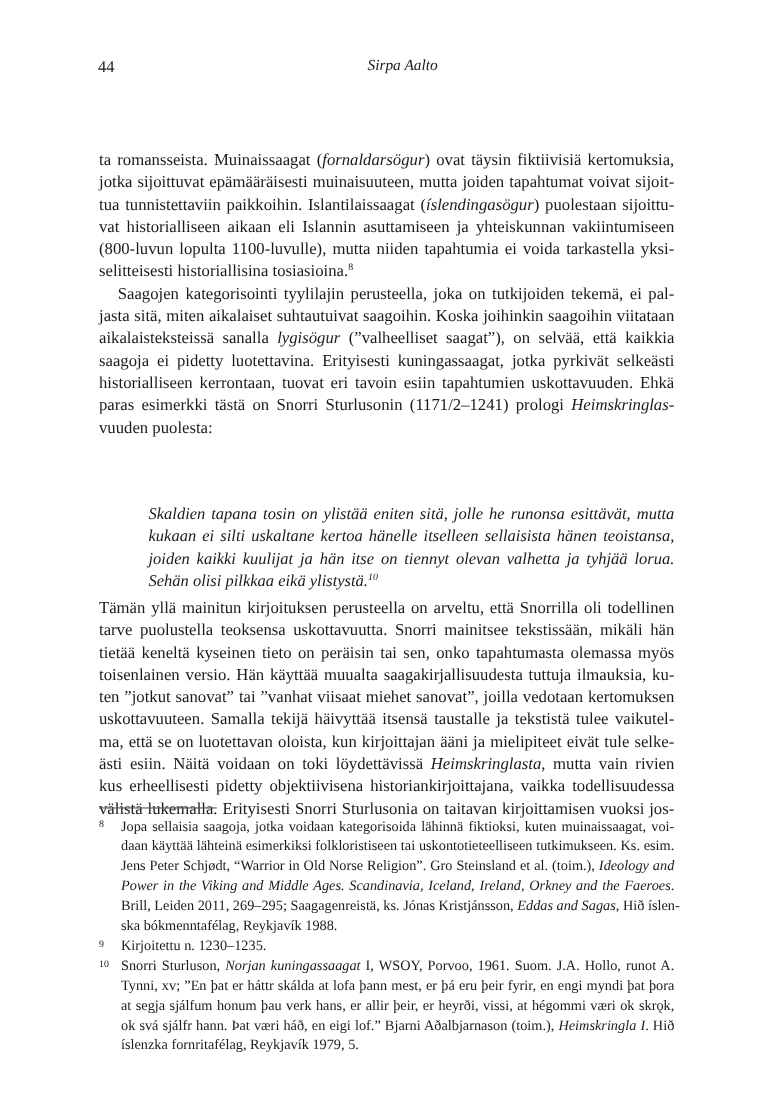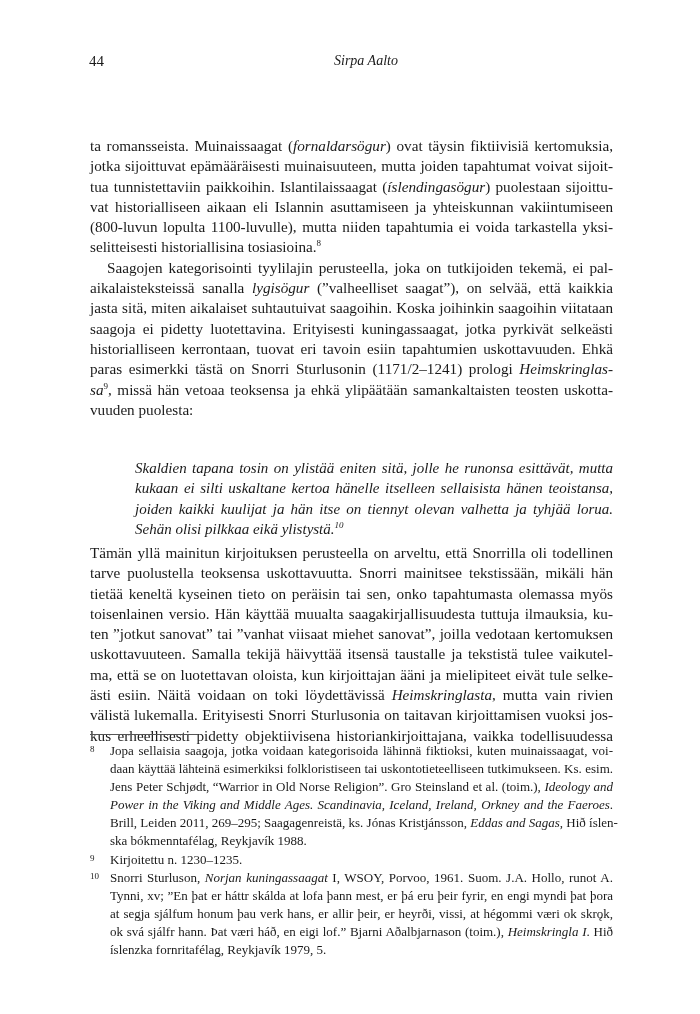--- a/index.html
+++ b/index.html
@@ -34,48 +34,47 @@
   <div>
       <div class="line"><span>ta romansseista. Muinaissaagat (</span><i>fornaldarsögur</i><span>) ovat täysin fiktiivisiä kertomuksia,</span></div>
       <div class="line"><span>jotka sijoittuvat epämääräisesti muinaisuuteen, mutta joiden tapahtumat voivat sijoit-</span></div>
       <div class="line"><span>tua tunnistettaviin paikkoihin. Islantilaissaagat (</span><i>íslendingasögur</i><span>) puolestaan sijoittu-</span></div>
       <div class="line"><span>vat historialliseen aikaan eli Islannin asuttamiseen ja yhteiskunnan vakiintumiseen</span></div>
       <div class="line"><span>(800-luvun lopulta 1100-luvulle), mutta niiden tapahtumia ei voida tarkastella yksi-</span></div>
       <div class="line last"><span>selitteisesti historiallisina tosiasioina.</span><sup>8</sup></div>
     </div>
   <div>
       <div class="line indent"><span>Saagojen kategorisointi tyylilajin perusteella, joka on tutkijoiden tekemä, ei pal-</span></div>
+      <div class="line"><span>jasta sitä, miten aikalaiset suhtautuivat saagoihin. Koska joihinkin saagoihin viitataan</span></div>
       <div class="line"><span>aikalaisteksteissä sanalla </span><i>lygisögur</i><span> (”valheelliset saagat”), on selvää, että kaikkia</span></div>
-      <div class="line"><span>jasta sitä, miten aikalaiset suhtautuivat saagoihin. Koska joihinkin saagoihin viitataan</span></div>
       <div class="line"><span>saagoja ei pidetty luotettavina. Erityisesti kuningassaagat, jotka pyrkivät selkeästi</span></div>
       <div class="line"><span>historialliseen kerrontaan, tuovat eri tavoin esiin tapahtumien uskottavuuden. Ehkä</span></div>
       <div class="line"><span>paras esimerkki tästä on Snorri Sturlusonin (1171/2–1241) prologi </span><i>Heimskringlas-</i></div>
-      <div class="line"><i>sa</i><sup>9</sup><span>, missä hän vetoaa teoksensa ja ehkä ylipäätään samankaltaisten teosten uskotta-</span></div>
       <div class="line last"><span>vuuden puolesta:</span></div>
     </div>
 </div>
 
 <div class="block-quote">
     <div class="line"><span>Skaldien tapana tosin on ylistää eniten sitä, jolle he runonsa esittävät, mutta</span></div>
     <div class="line"><span>kukaan ei silti uskaltane kertoa hänelle itselleen sellaisista hänen teoistansa,</span></div>
     <div class="line"><span>joiden kaikki kuulijat ja hän itse on tiennyt olevan valhetta ja tyhjää lorua.</span></div>
     <div class="line last"><span>Sehän olisi pilkkaa eikä ylistystä.</span><sup>10</sup></div>
   </div>
 
 <div class="para2">
     <div class="line"><span>Tämän yllä mainitun kirjoituksen perusteella on arveltu, että Snorrilla oli todellinen</span></div>
     <div class="line"><span>tarve puolustella teoksensa uskottavuutta. Snorri mainitsee tekstissään, mikäli hän</span></div>
     <div class="line"><span>tietää keneltä kyseinen tieto on peräisin tai sen, onko tapahtumasta olemassa myös</span></div>
     <div class="line"><span>toisenlainen versio. Hän käyttää muualta saagakirjallisuudesta tuttuja ilmauksia, ku-</span></div>
     <div class="line"><span>ten ”jotkut sanovat” tai ”vanhat viisaat miehet sanovat”, joilla vedotaan kertomuksen</span></div>
     <div class="line"><span>uskottavuuteen. Samalla tekijä häivyttää itsensä taustalle ja tekstistä tulee vaikutel-</span></div>
     <div class="line"><span>ma, että se on luotettavan oloista, kun kirjoittajan ääni ja mielipiteet eivät tule selke-</span></div>
     <div class="line"><span>ästi esiin. Näitä voidaan on toki löydettävissä </span><i>Heimskringlasta</i><span>, mutta vain rivien</span></div>
+    <div class="line"><span>kus erheellisesti pidetty objektiivisena historiankirjoittajana, vaikka todellisuudessa</span></div>
     <div class="line"><span>välistä lukemalla. Erityisesti Snorri Sturlusonia on taitavan kirjoittamisen vuoksi jos-</span></div>
-    <div class="line"><span>kus erheellisesti pidetty objektiivisena historiankirjoittajana, vaikka todellisuudessa</span></div>
   </div>
 
 <div class="footnote-rule"></div>
 <div class="footnotes" id="footnotes">
     <div class="fn">
       <span class="fn-num">8</span>
       <div class="line"><span>Jopa sellaisia saagoja, jotka voidaan kategorisoida lähinnä fiktioksi, kuten muinaissaagat, voi-</span></div>
       <div class="line"><span>daan käyttää lähteinä esimerkiksi folkloristiseen tai uskontotieteelliseen tutkimukseen. Ks. esim.</span></div>
       <div class="line"><span>Jens Peter Schjødt, “Warrior in Old Norse Religion”. Gro Steinsland et al. (toim.), </span><i>Ideology and</i></div>
       <div class="line"><i>Power in the Viking and Middle Ages. Scandinavia, Iceland, Ireland, Orkney and the Faeroes</i><span>.</span></div>

